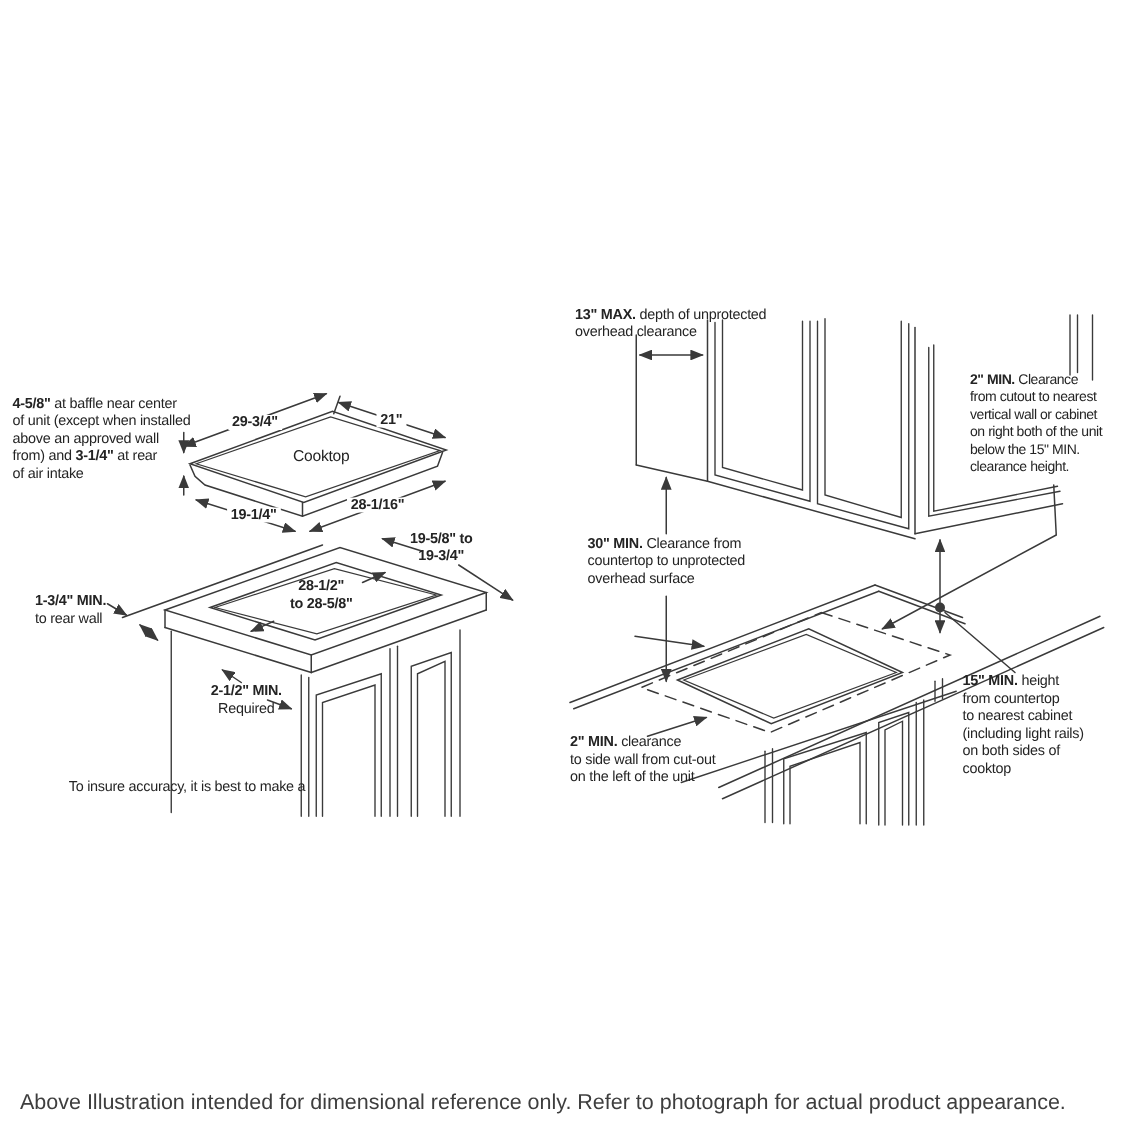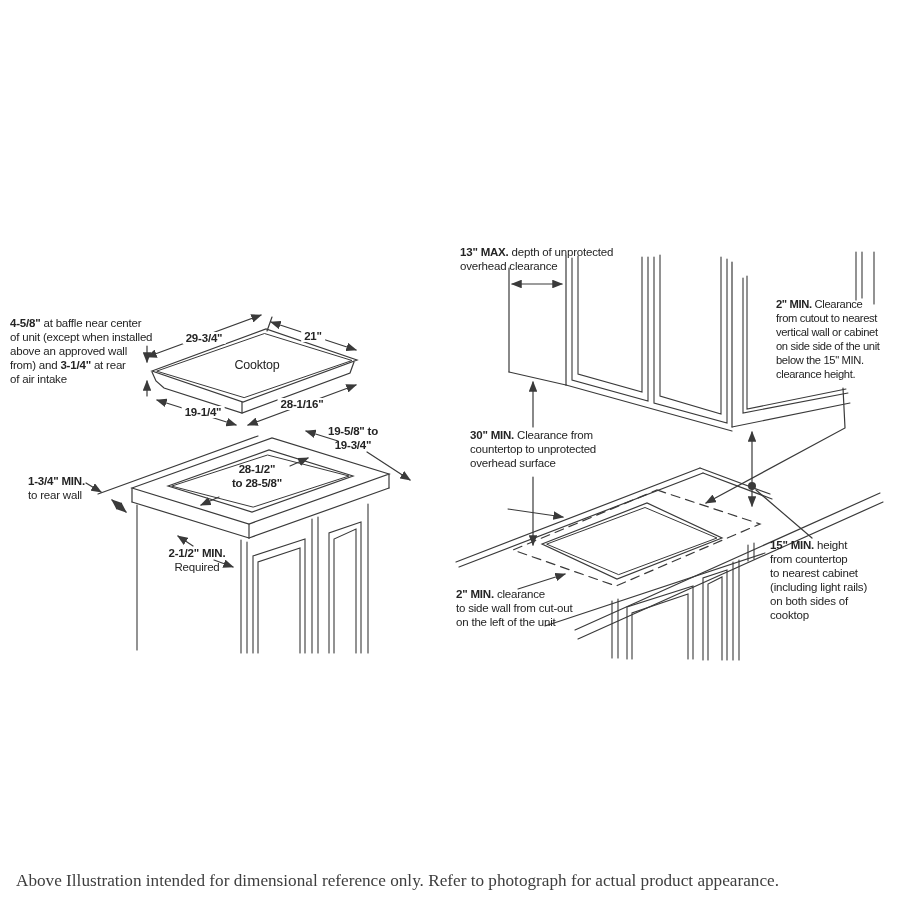--- a/index.html
+++ b/index.html
@@ -8,21 +8,21 @@
   svg{position:absolute;left:0;top:0;}
   .lbl{position:absolute;font-size:11.5px;line-height:14px;letter-spacing:-0.2px;
        white-space:nowrap;color:#242424;}
   .lbl b{font-weight:bold;}
   .dim{position:absolute;font-size:11.5px;font-weight:bold;letter-spacing:-0.2px;
        transform:translate(-50%,-50%);background:#fff;padding:0 3px;color:#242424;white-space:nowrap;}
   .plain{font-weight:normal;background:transparent;}
   .ctrblock{transform:translateX(-50%);text-align:center;}
   .tight{font-size:11.2px;letter-spacing:-0.35px;}
   #caption{position:absolute;left:16px;top:871px;font-size:17.2px;letter-spacing:0px;
-           color:#3e3e3e;white-space:nowrap;font-family:Liberation Serif, serif;}
+           color:#3e3e3e;white-space:nowrap;}
 </style>
 </head>
 <body>
 
 <div id="page">
 
   <svg width="900" height="900" viewBox="0 0 900 900">
     <defs>
       <marker id="arr" viewBox="0 0 10 8" refX="9" refY="4" markerWidth="9" markerHeight="7.2" orient="auto-start-reverse">
         <path d="M0,0 L10,4 L0,8 Z" fill="#3a3a3a"></path>
@@ -162,31 +162,32 @@
     </div>
   <div class="lbl ctrblock" style="left:257px;top:462px">
       <div><b>28-1/2"</b></div>
       <div><b>to 28-5/8"</b></div>
     </div>
   <div class="lbl ctrblock" style="left:197px;top:546px">
       <div><b>2-1/2" MIN.</b></div>
       <div><span>Required</span></div>
     </div>
   <div class="lbl" style="left:55px;top:623px">
+      <div><span>To insure accuracy, it is best to make a</span></div>
     </div>
 
   <div class="lbl" style="left:460px;top:245px">
       <div><b>13" MAX.</b><span> depth of unprotected</span></div>
       <div><span>overhead clearance</span></div>
     </div>
   <div class="lbl tight" style="left:776px;top:297px">
       <div><b>2" MIN.</b><span> Clearance</span></div>
       <div><span>from cutout to nearest</span></div>
       <div><span>vertical wall or cabinet</span></div>
-      <div><span>on side side of the unit</span></div>
+      <div><span>on right both of the unit</span></div>
       <div><span>below the 15" MIN.</span></div>
       <div><span>clearance height.</span></div>
     </div>
   <div class="lbl" style="left:470px;top:428px">
       <div><b>30" MIN.</b><span> Clearance from</span></div>
       <div><span>countertop to unprotected</span></div>
       <div><span>overhead surface</span></div>
     </div>
   <div class="lbl" style="left:456px;top:587px">
       <div><b>2" MIN.</b><span> clearance</span></div>

